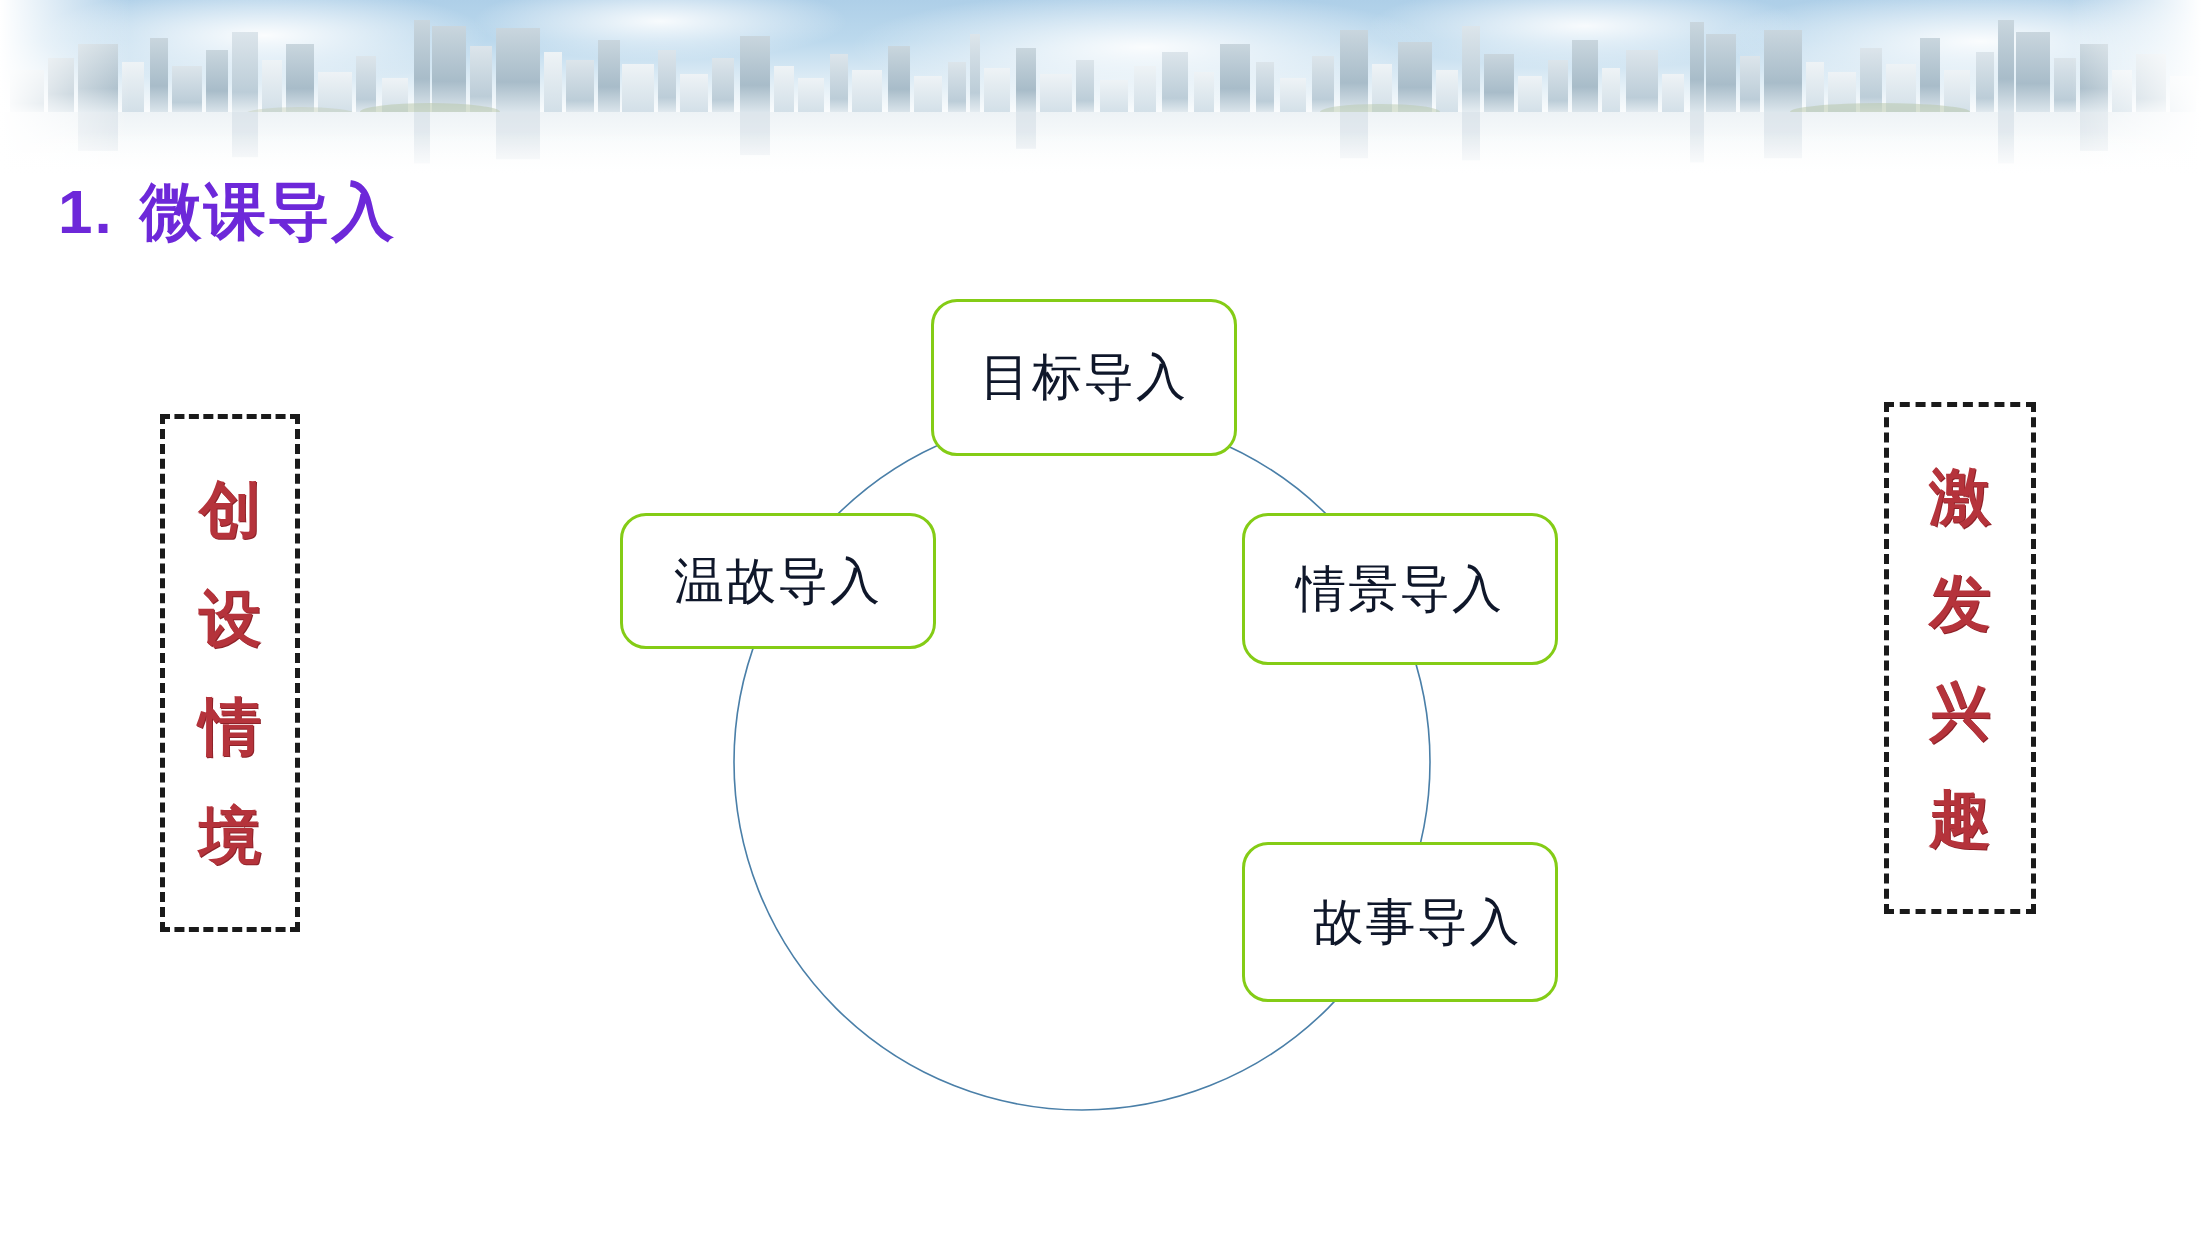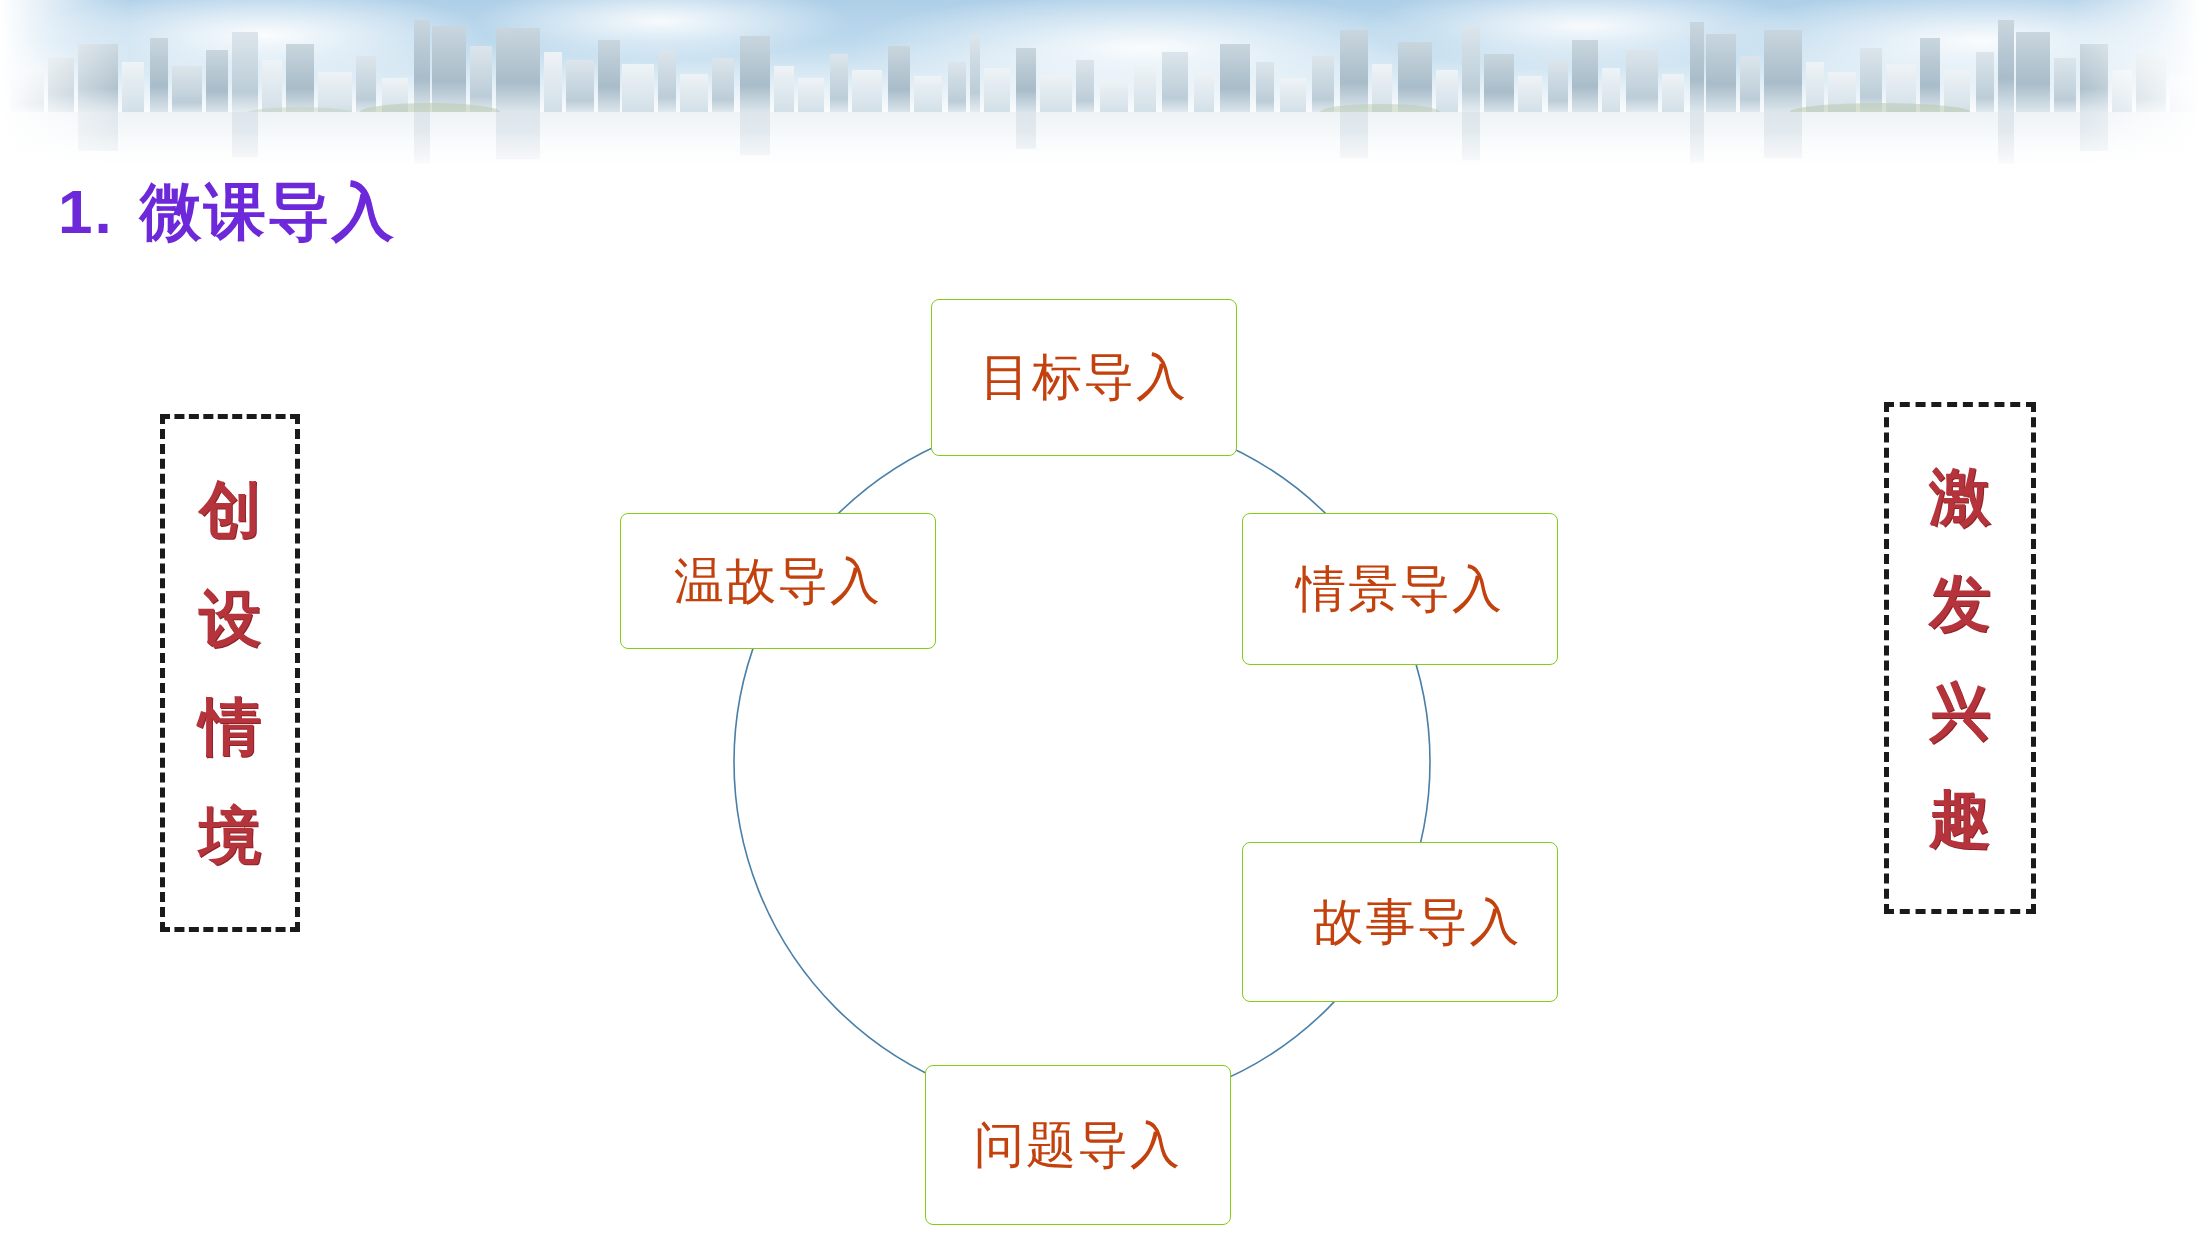--- a/index.html
+++ b/index.html
@@ -123,28 +123,28 @@
   }
   #cycle-ring {
     position: absolute;
     left: 0; top: 0;
     width: 960px;
     height: 900px;
   }
   .node {
     position: absolute;
     box-sizing: border-box;
-    border: 1px solid #84cc16;
-    border-radius: 8px;
+    border: 3px solid #84cc16;
+    border-radius: 26px;
     background: #ffffff;
     display: flex;
     align-items: center;
     justify-content: center;
     font-size: 50px;
-    color: #c2410c;
+    color: #0f172a;
     letter-spacing: 2px;
     white-space: nowrap;
     font-family: "DejaVu Sans", "Liberation Sans", sans-serif;
   }
   .n-top    { left: 311px; top: 19px;  width: 306px; height: 157px; }
   .n-right  { left: 622px; top: 233px; width: 316px; height: 152px; }
   .n-rightb { left: 622px; top: 562px; width: 316px; height: 160px; padding-left: 35px; }
   .n-bottom { left: 305px; top: 785px; width: 306px; height: 160px; }
   .n-leftb  { left: 8px;   top: 562px; width: 316px; height: 160px; }
   .n-left   { left: 0px;   top: 233px; width: 316px; height: 136px; }
@@ -301,17 +301,16 @@
 
   <div id="cycle">
 
     <svg id="cycle-ring" viewBox="0 0 960 900">
       <circle cx="462" cy="482" r="348" fill="none" stroke="#4a7fa8" stroke-width="1.6"></circle>
     </svg>
 
     <div class="node n-top">目标导入</div>
     <div class="node n-right">情景导入</div>
     <div class="node n-rightb">故事导入</div>
-    <div class="node n-bottom">问题导入</div>
     <div class="node n-left">温故导入</div>
   </div>
 
 </div>
 
 </body></html>

